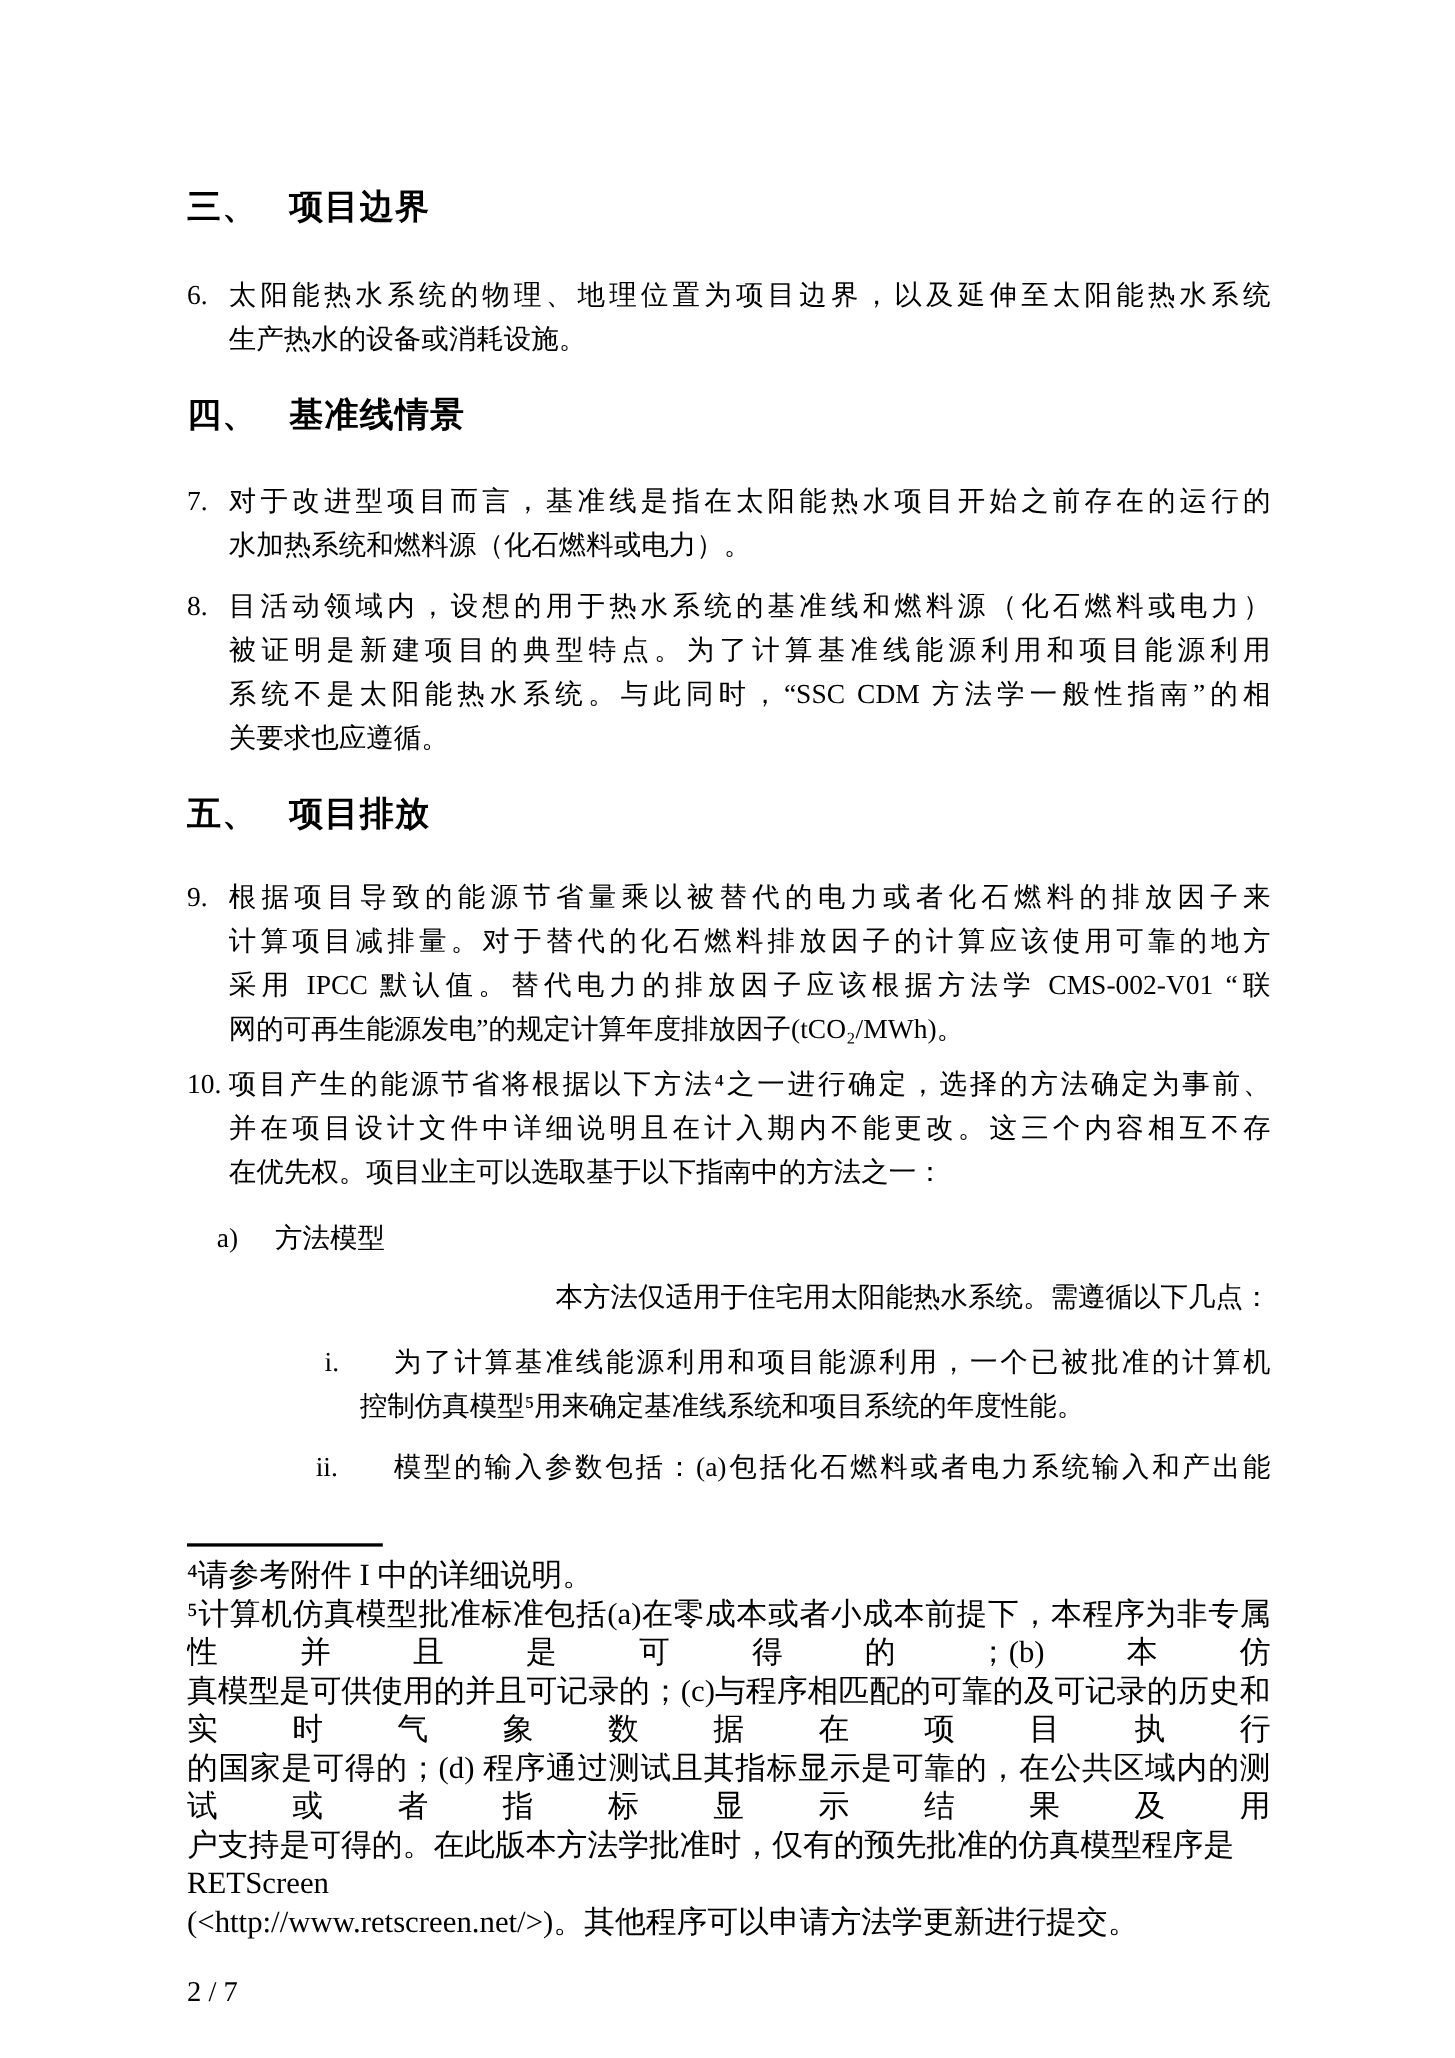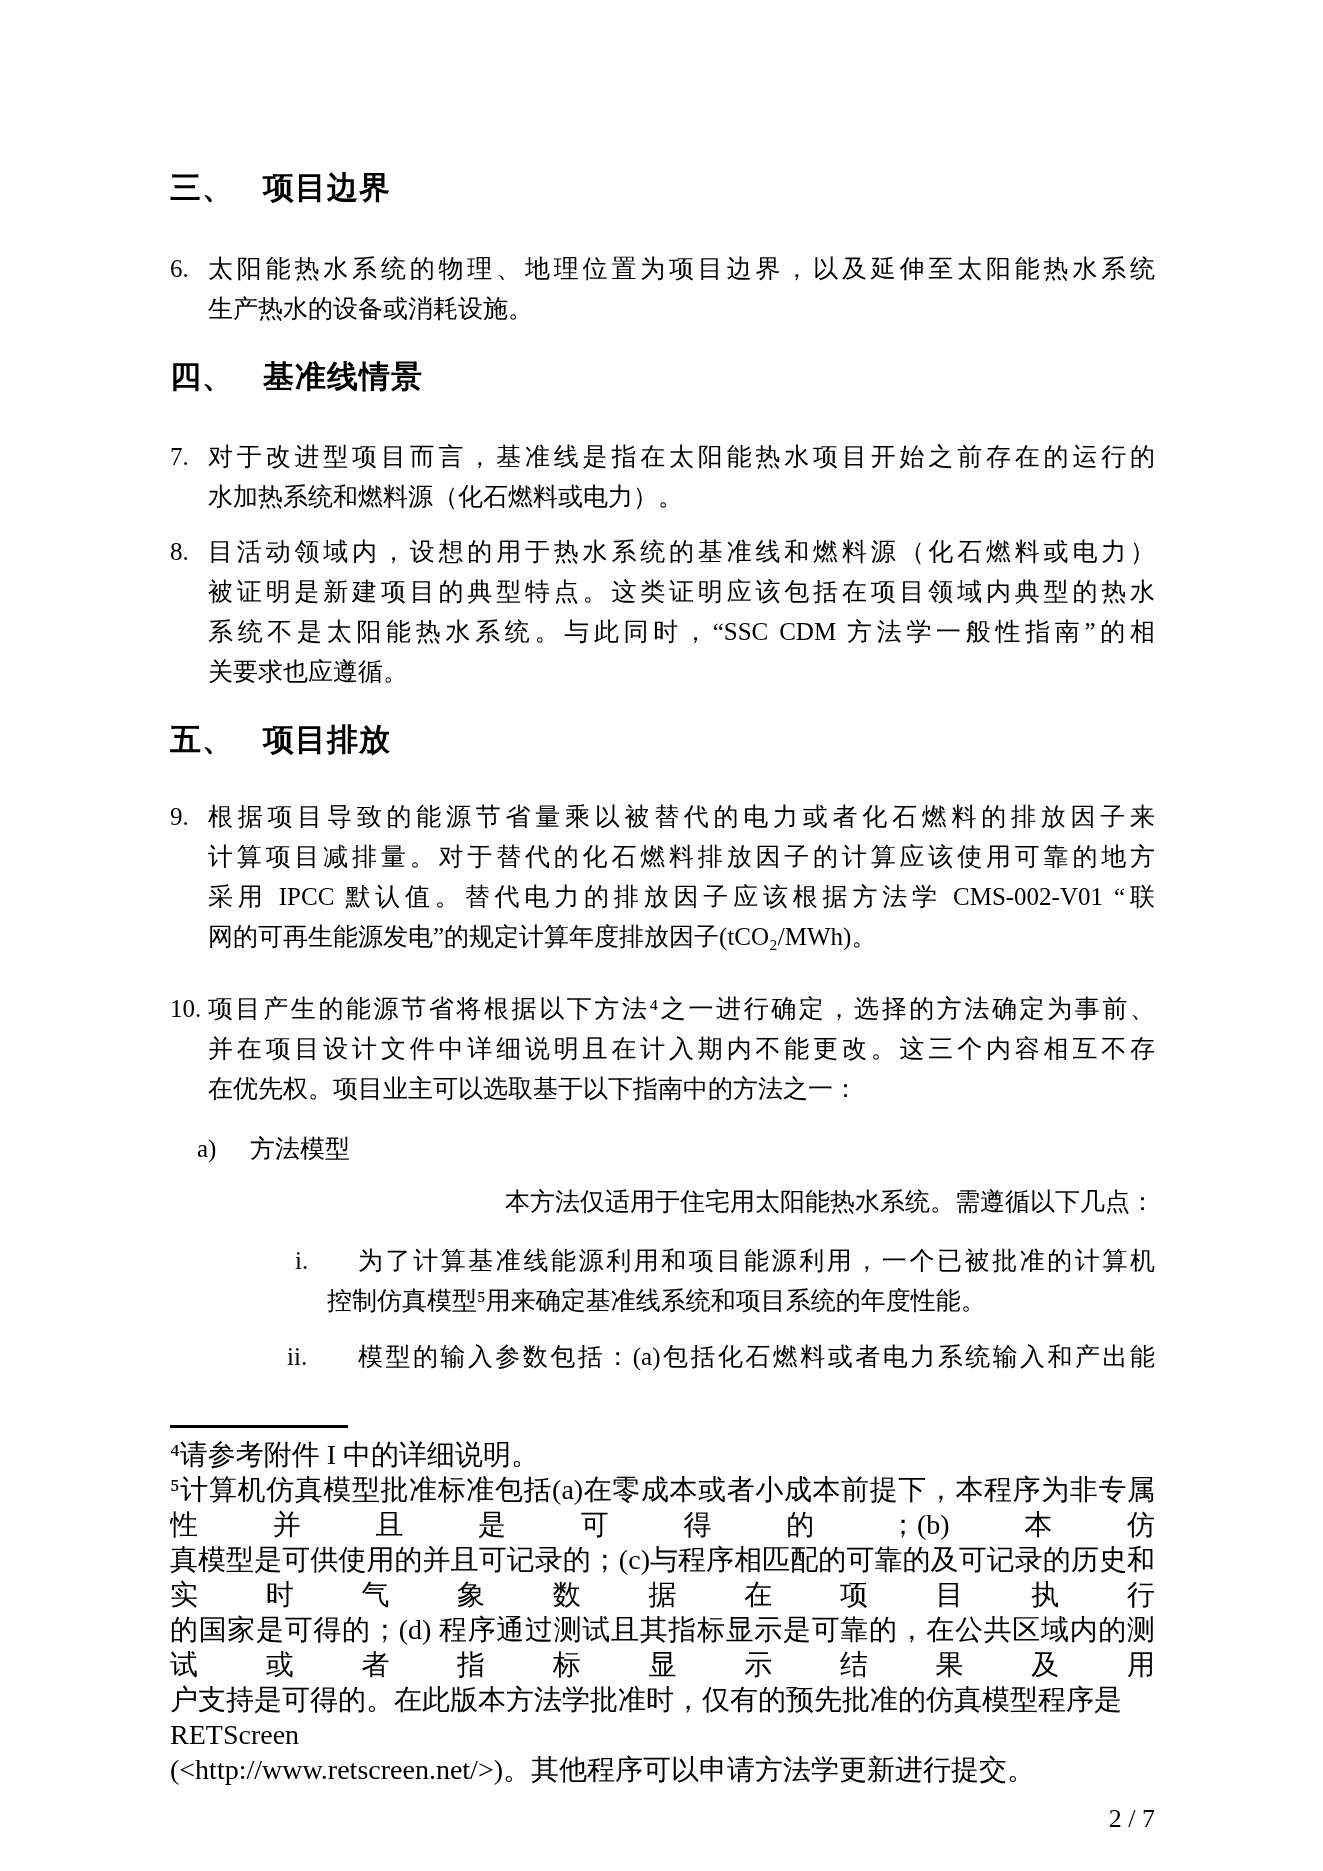--- a/index.html
+++ b/index.html
@@ -43,36 +43,36 @@
   .li-roman .marker { left:0; }
   .li-roman.li-ii .marker { left:-8px; }
   .li-roman .outdent { margin-left:-31px; }
   
   .mt-item6  { margin-top:41px; }
   .mt-h4     { margin-top:28px; }
   .mt-item7  { margin-top:40px; }
   .mt-item8  { margin-top:15px; }
   .mt-h5     { margin-top:28px; }
   .mt-item9  { margin-top:37px; }
-  .mt-item10 { margin-top:32px; }
+  .mt-item10 { margin-top:10px; }
   .mt-a      { margin-top:20px; }
   .mt-para   { margin-top:13px;text-align:right; }
   .mt-i      { margin-top:19px; }
   .mt-ii     { margin-top:16px; }
   
   .fn-sep {
     margin-top:48px;
     width:178px; height:0;
     border-top:3px solid #000;
   }
   .footnotes { margin-top:9px; font-size:28px; line-height:35px; }
   .fn-ln { line-height:35px; overflow:hidden; }
   .page-number {
-    margin-top:12px;
-    text-align:right;
+    margin-top:26px;
+    text-align:left;
     font-size:26px;
     line-height:40px;
   }
 </style>
 </head>
 <body>
 
 <div class="page">
   <div class="content">
 
@@ -94,21 +94,21 @@
 
     <div class="li mt-item7">
       <span class="marker">7.</span>
       <div class="ln j">对于改进型项目而言，基准线是指在太阳能热水项目开始之前存在的运行的</div>
       <div class="ln">水加热系统和燃料源（化石燃料或电力）。</div>
     </div>
 
     <div class="li mt-item8">
       <span class="marker">8.</span>
       <div class="ln j">目活动领域内，设想的用于热水系统的基准线和燃料源（化石燃料或电力）</div>
-      <div class="ln j">被证明是新建项目的典型特点。这类证明应该包括在项目领域内典型的热水</div>
+      <div class="ln j">被证明是新建项目的典型特点。为了计算基准线能源利用和项目能源利用</div>
       <div class="ln j">系统不是太阳能热水系统。与此同时，“SSC CDM 方法学一般性指南”的相</div>
       <div class="ln">关要求也应遵循。</div>
     </div>
 
     <div class="sec-head mt-h5">
       <span class="sec-num">五、</span>
       <span class="sec-title">项目排放</span>
     </div>
 
     <div class="li mt-item9">

